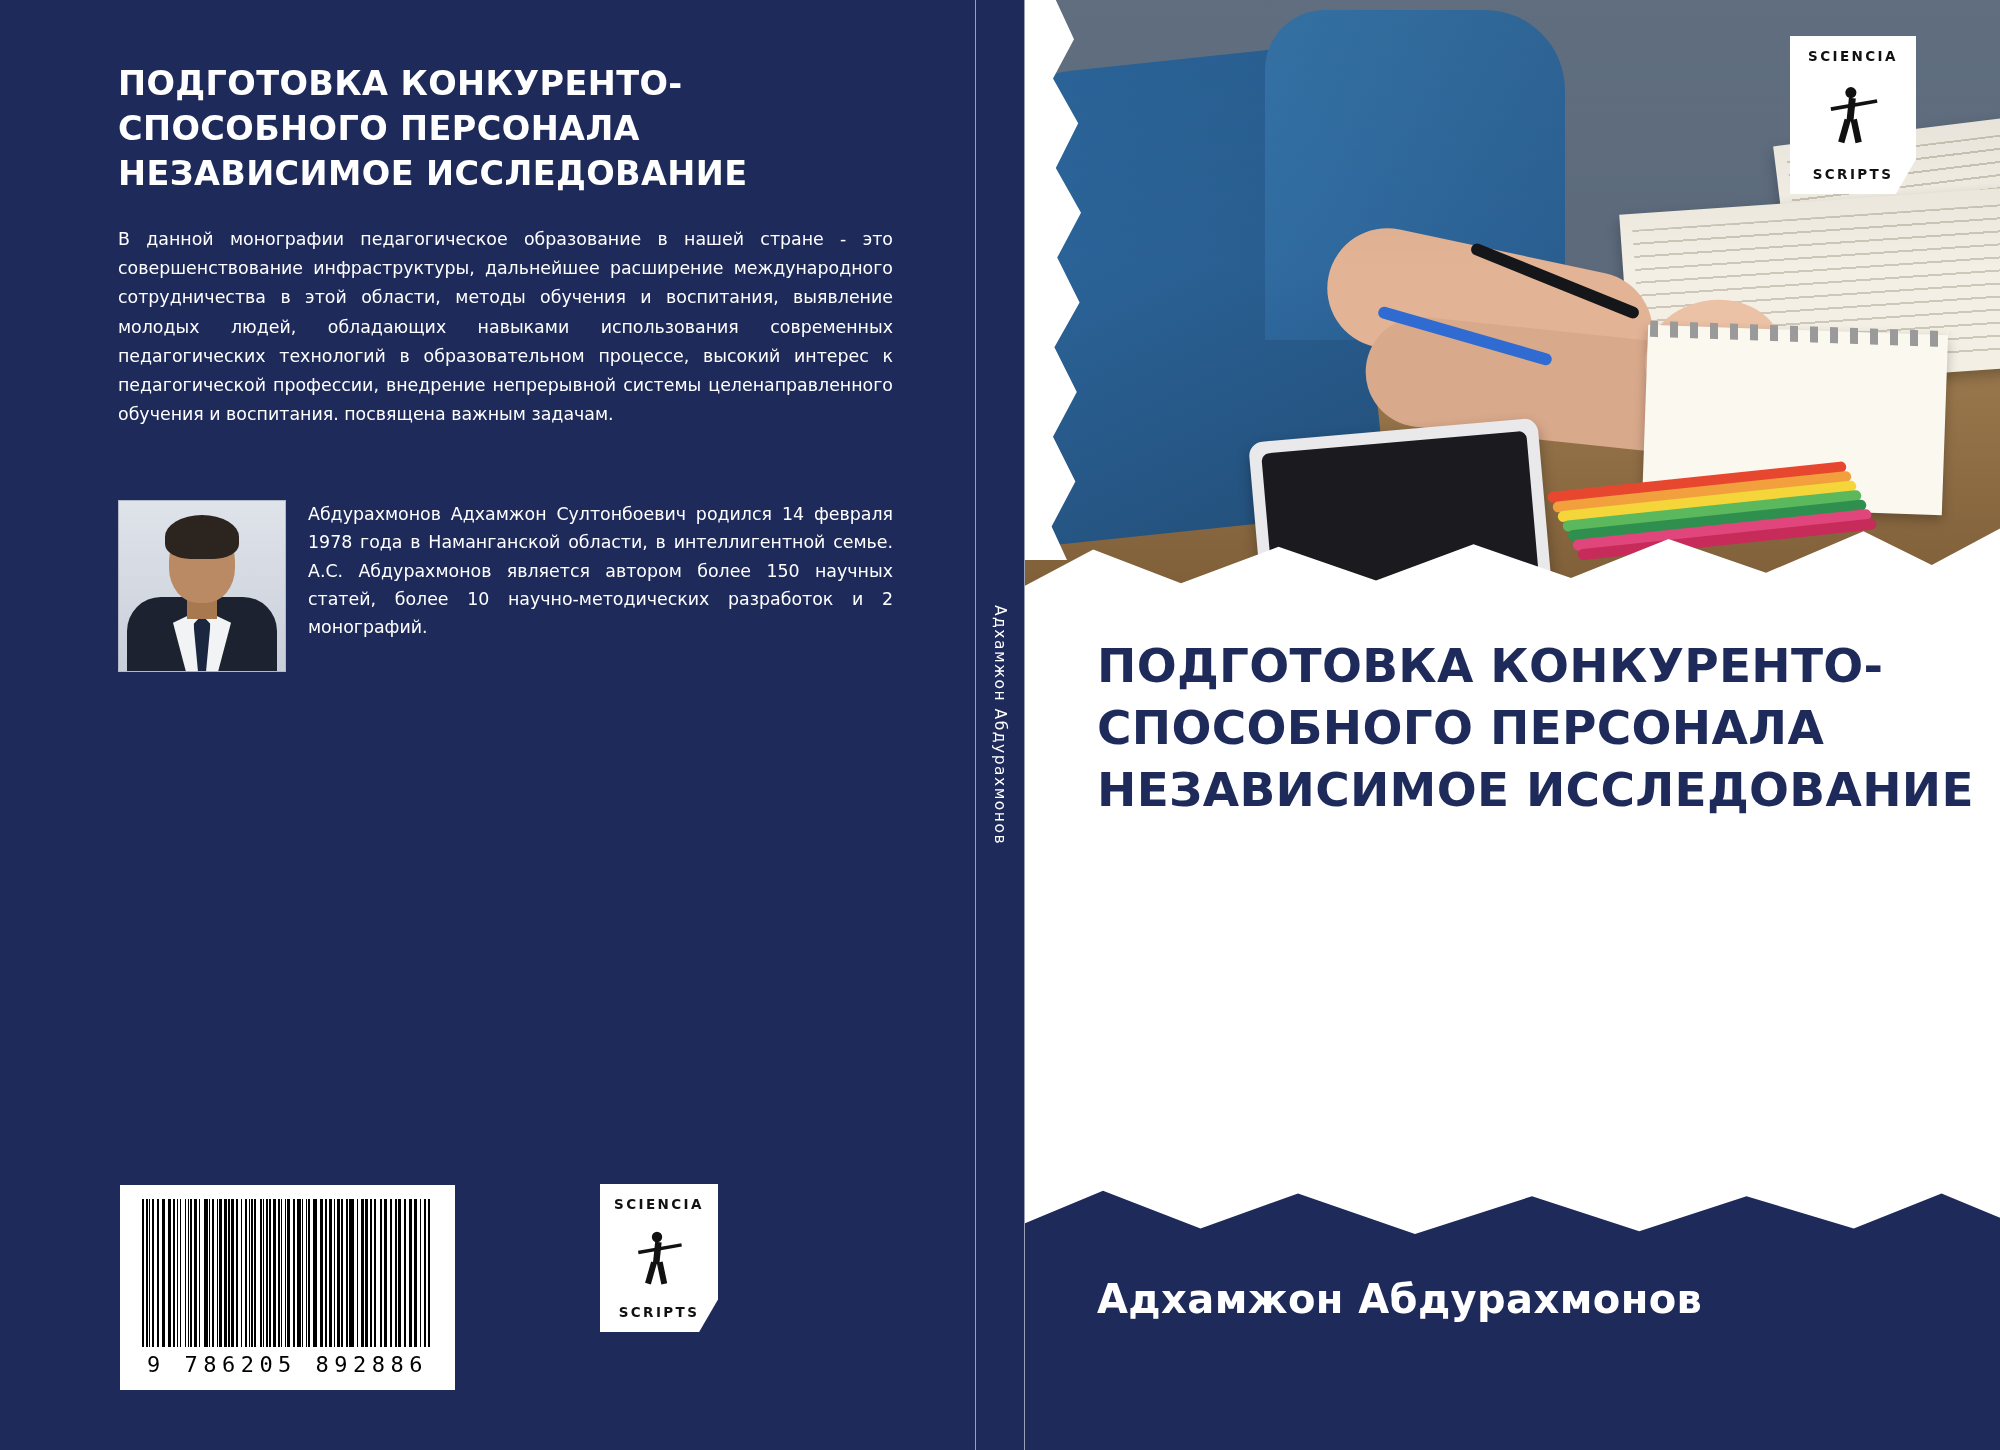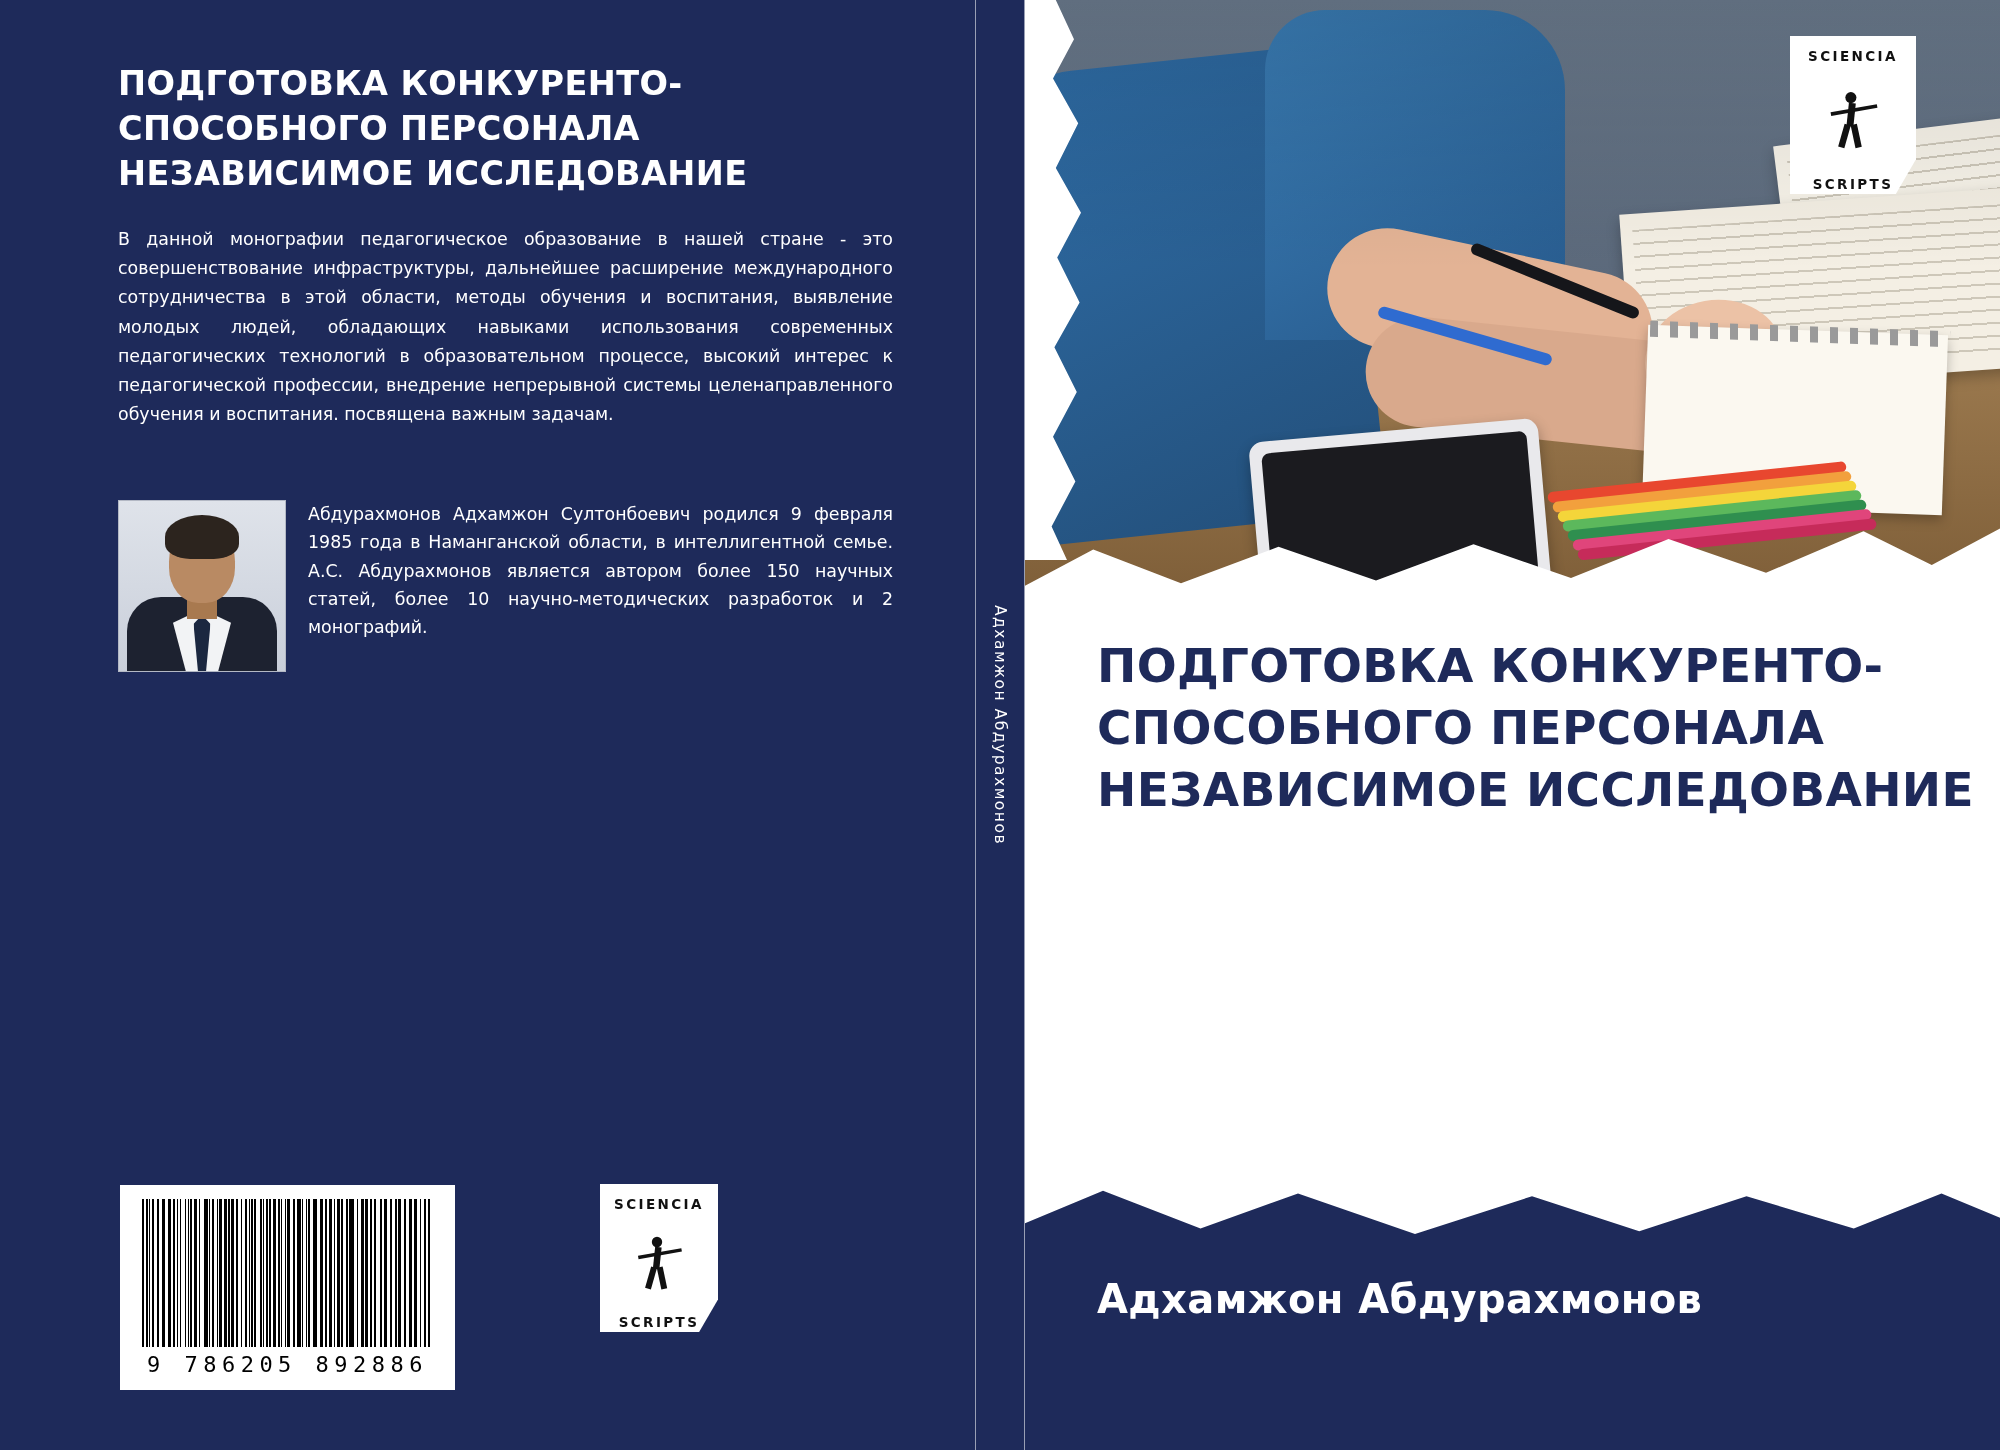--- a/index.html
+++ b/index.html
@@ -97,21 +97,21 @@
     margin-top:5px;
   }
 
   
   .logo{
     position:relative;
     width:118px;height:148px;
     background:#ffffff;
     clip-path:polygon(0 0,100% 0,100% 78%,84% 100%,0 100%);
     display:flex;flex-direction:column;align-items:center;justify-content:space-between;
-    padding:12px 0 2px;
+    padding:12px 0 12px;
     box-sizing:border-box;
   }
   .logo .lg-top,.logo .lg-bot{
     font-size:13.5px;font-weight:bold;letter-spacing:2.4px;color:#111;
   }
   .logo .lg-fig{flex:1;display:flex;align-items:center;justify-content:center;}
   .logo-back{position:absolute;left:600px;bottom:118px;}
   .logo-front{position:absolute;right:84px;top:36px;width:126px;height:158px;}
 
   
@@ -219,21 +219,21 @@
     <div class="author-block">
       <div class="author-photo">
         <div class="ph-bg"></div>
         <div class="ph-body"></div>
         <div class="ph-shirt"></div>
         <div class="ph-tie"></div>
         <div class="ph-neck"></div>
         <div class="ph-head"></div>
         <div class="ph-hair"></div>
       </div>
-      <div class="author-bio">Абдурахмонов Адхамжон Султонбоевич родился 9 февраля 1985 года в Наманганской области, в интеллигентной семье. А.С. Абдурахмонов является автором более 150 научных статей, более 10 научно-методических разработок и 2 монографий.</div>
+      <div class="author-bio">Абдурахмонов Адхамжон Султонбоевич родился 14 февраля 1978 года в Наманганской области, в интеллигентной семье. А.С. Абдурахмонов является автором более 150 научных статей, более 10 научно-методических разработок и 2 монографий.</div>
     </div>
 
     <div class="barcode-box">
       <div class="bars" id="bars">
           <i style="width: 2px;"></i>
           <i style="width: 3px; background: transparent;"></i>
           <i style="width: 2px;"></i>
           <i style="width: 2px; background: transparent;"></i>
           <i style="width: 1px;"></i>
           <i style="width: 2px; background: transparent;"></i>

